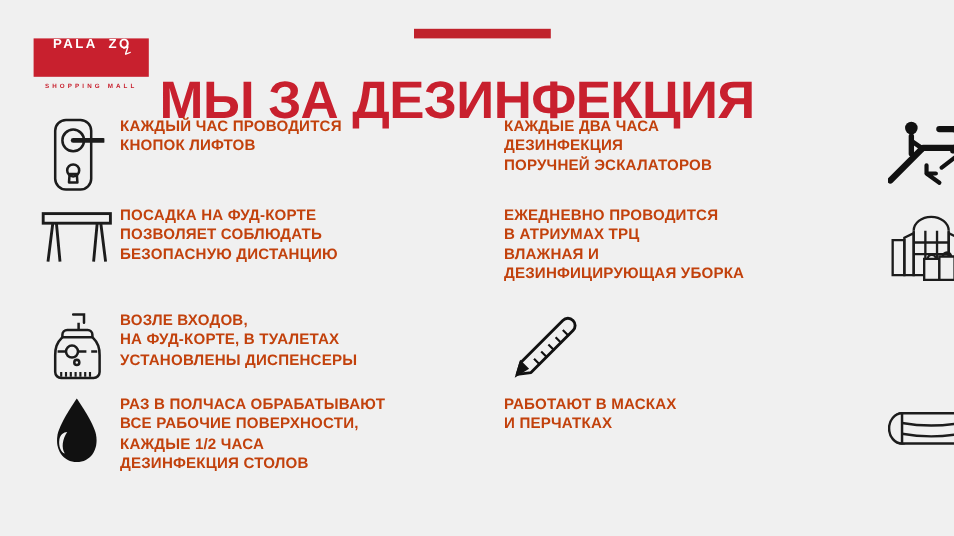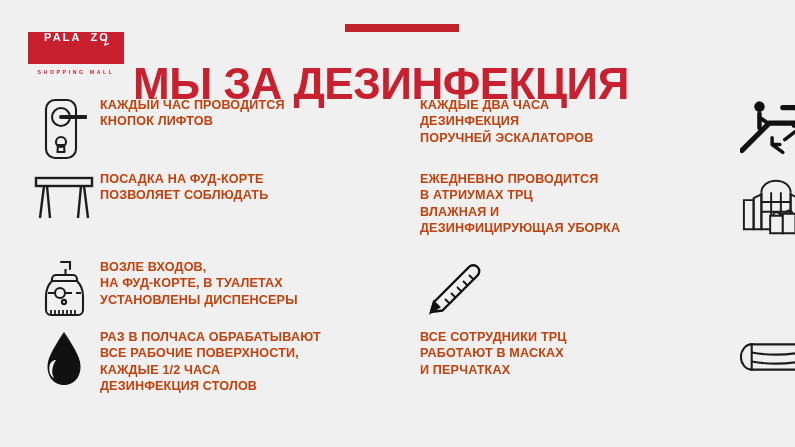--- a/index.html
+++ b/index.html
@@ -160,20 +160,21 @@
       <div class="icon-box">
         <svg width="60" height="50" viewBox="0 0 60 50" fill="none" stroke="#1c1c1c" stroke-width="2.4">
           <rect x="2" y="6" width="56" height="8"></rect>
           <path d="M10 14 L6 46 M13 14 L16 46"></path>
           <path d="M47 14 L44 46 M50 14 L54 46"></path>
         </svg>
       </div>
       <div class="lines">
         <div>ПОСАДКА НА ФУД-КОРТЕ</div>
         <div>ПОЗВОЛЯЕТ СОБЛЮДАТЬ</div>
+        <div>БЕЗОПАСНУЮ ДИСТАНЦИЮ</div>
       </div>
     </div>
 
     <div class="item item-left" style="top:162px">
       <div class="icon-box">
         <svg width="50" height="58" viewBox="0 0 50 58" fill="none" stroke="#1c1c1c" stroke-width="2.1">
           <path d="M22 2 H31 V9" stroke-linecap="round"></path>
           <path d="M26.5 9 V15"></path>
           <path d="M17 15 H34 a4 4 0 0 1 4 4 v2 H13 v-2 a4 4 0 0 1 4 -4 Z"></path>
           <path d="M13 21 C8 26 7 30 7 36 V50 a5 5 0 0 0 5 5 H39 a5 5 0 0 0 5 -5 V36 c0 -6 -1 -10 -6 -15"></path>
@@ -257,21 +258,20 @@
         <svg width="66" height="62" viewBox="0 0 66 62" fill="none" stroke="#111111" stroke-width="2.4">
           <path d="M8 54 L11 44 L46 9 a6 6 0 0 1 8.5 8.5 L19.5 52.5 Z" stroke-linejoin="round"></path>
           <path d="M8 54 L11 44 L16 49 Z" fill="#111111"></path>
           <path d="M22 41 L27 46 M28 35 L33 40 M34 29 L39 34 M40 23 L45 28 M46 17 L51 22" stroke-width="1.8"></path>
         </svg>
       </div>
     </div>
 
     <div class="item item-right" style="top:232px">
       <div class="lines">
-        <div>ВСЕ СОТРУДНИКИ ТРЦ</div>
         <div>РАБОТАЮТ В МАСКАХ</div>
         <div>И ПЕРЧАТКАХ</div>
       </div>
       <div class="icon-box icon-box-right">
         <svg width="80" height="54" viewBox="0 0 80 54" fill="none" stroke="#1c1c1c" stroke-width="2.3">
           <ellipse cx="13" cy="27" rx="10" ry="14"></ellipse>
           <ellipse cx="67" cy="27" rx="10" ry="14"></ellipse>
           <path d="M13 13 H67 a12 14 0 0 1 0 28 H13 a12 14 0 0 1 0 -28 Z" fill="#f0f0f0"></path>
           <path d="M13 13 V41 M67 13 V41"></path>
           <path d="M13 22 C30 25 50 25 67 22 M13 32 C30 35 50 35 67 32"></path>

